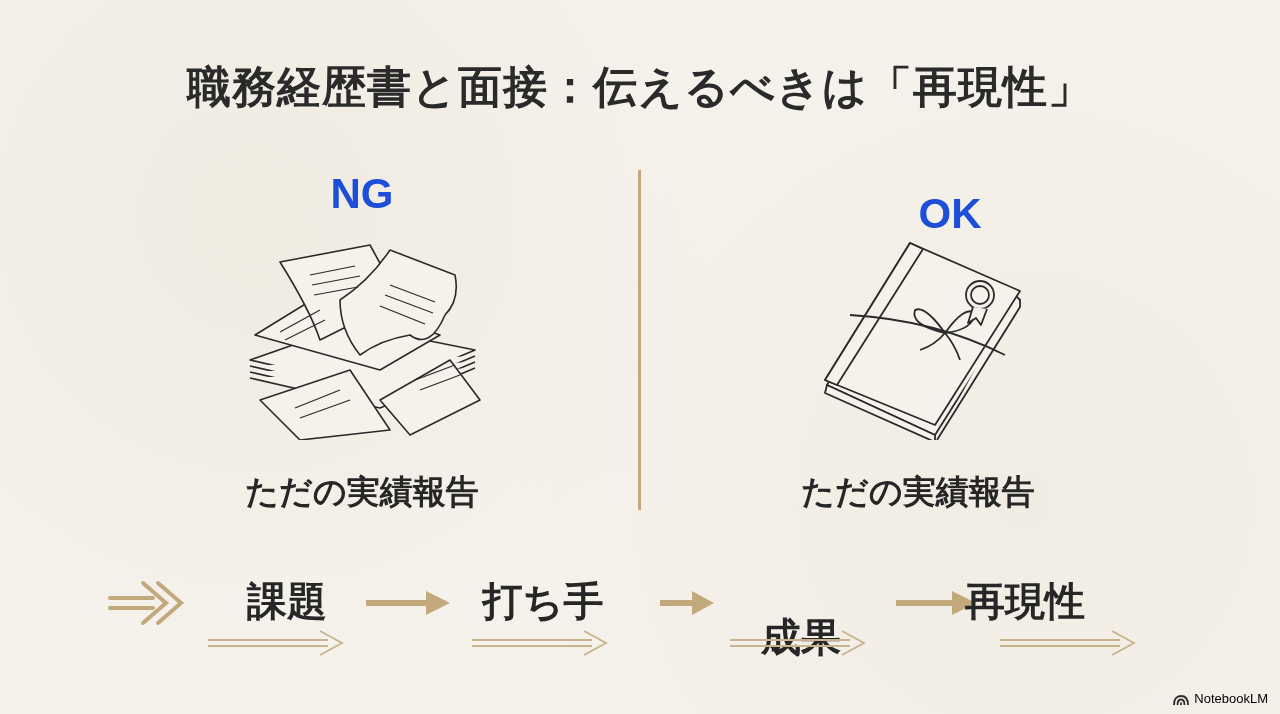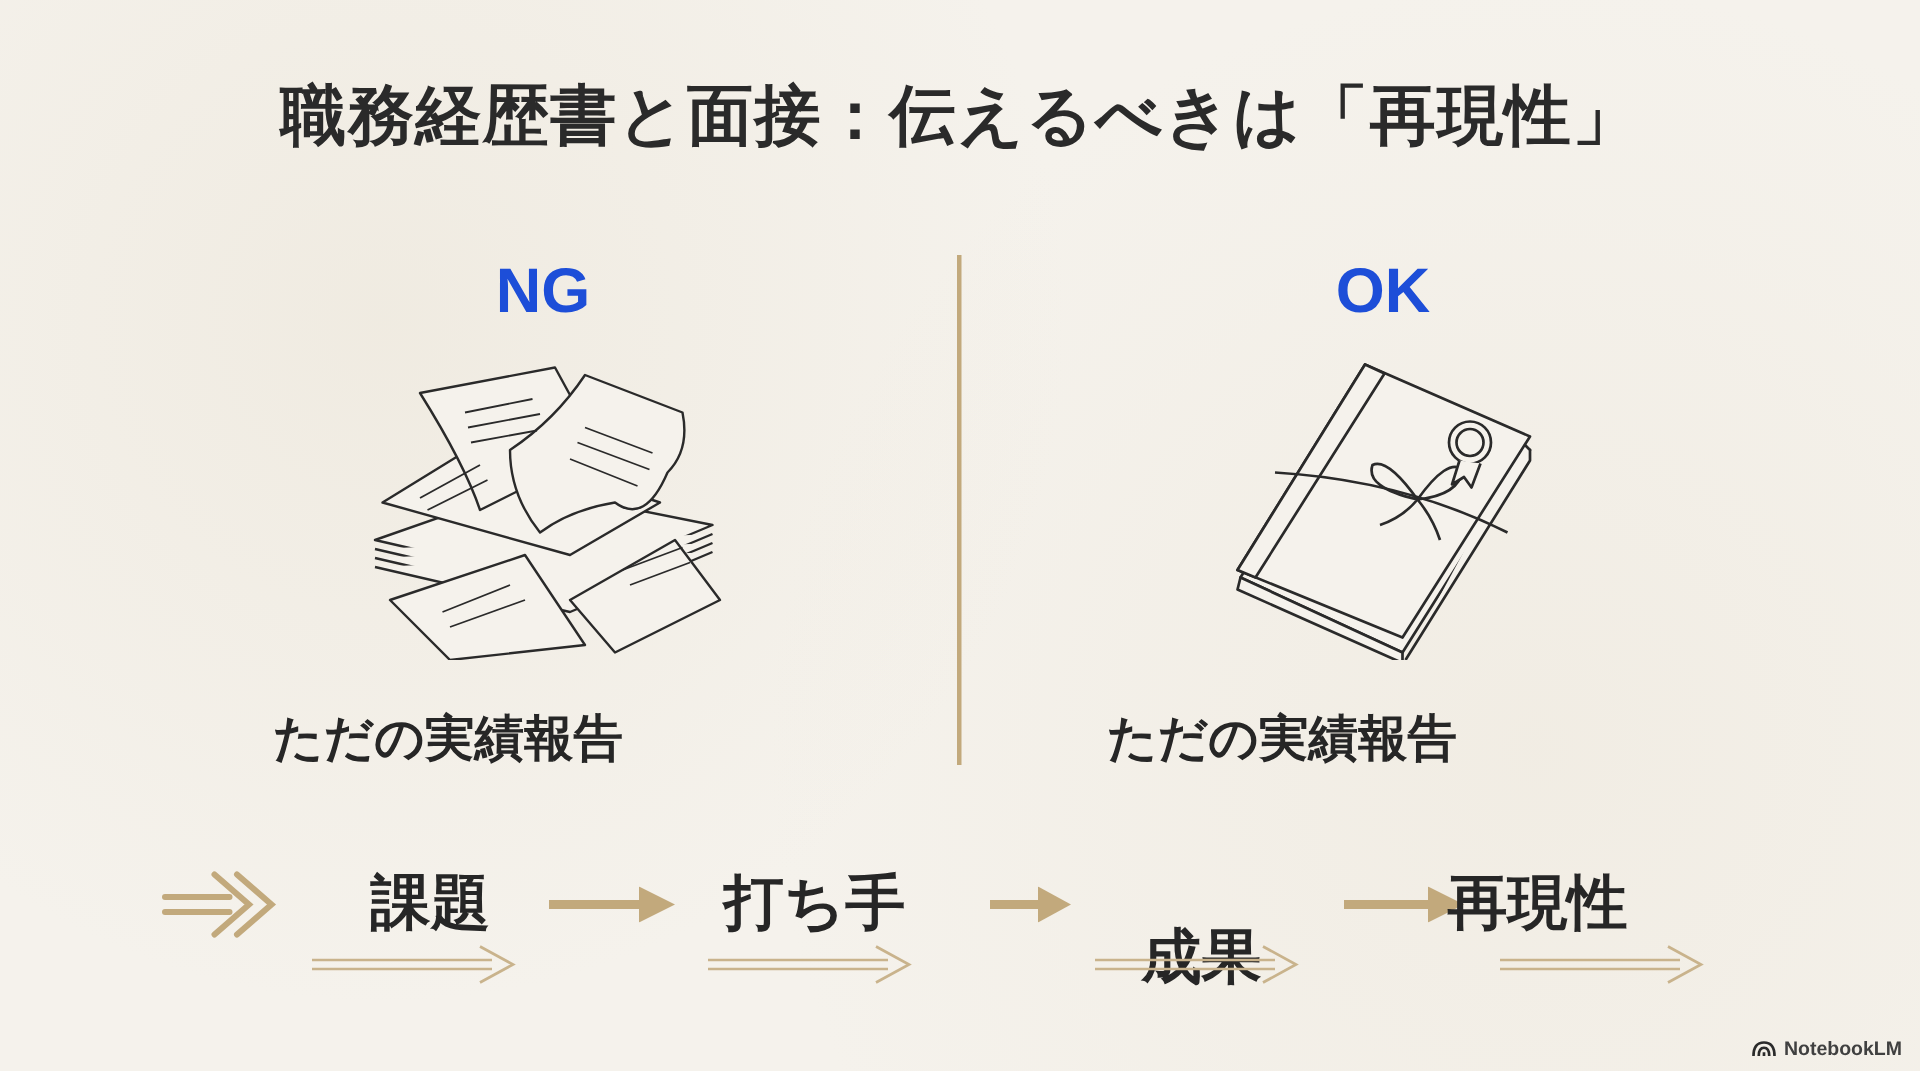--- a/index.html
+++ b/index.html
@@ -6,45 +6,45 @@
   body {
     width:1280px; height:714px; overflow:hidden; position:relative;
     background:#f5f2ec;
     background-image:
       radial-gradient(circle at 20% 30%, rgba(230,222,205,0.35) 0, rgba(245,242,236,0) 40%),
       radial-gradient(circle at 80% 70%, rgba(232,224,208,0.30) 0, rgba(245,242,236,0) 45%);
     font-family:"DejaVu Sans","Liberation Sans",sans-serif;
     color:#262626;
   }
   .title {
-    position:absolute; left:0; top:48px; width:1280px; text-align:center;
+    position:absolute; left:0; top:58px; width:1280px; text-align:center;
     font-family:"DejaVu Serif","Liberation Serif",serif;
     font-weight:bold; font-size:44px; letter-spacing:1px; color:#2a2a2a;
   }
   .col-head {
     position:absolute; top:170px; width:300px; text-align:center;
     font-family:"Liberation Sans",sans-serif; font-weight:bold; font-size:42px; color:#1d4ed8;
   }
   .col-sub {
-    position:absolute; top:470px; width:360px; text-align:left;
+    position:absolute; top:470px; width:360px; text-align:center;
     font-weight:bold; font-size:33px; color:#262626;
   }
   .divider {
     position:absolute; left:638px; top:170px; width:3px; height:340px; background:#c2a97c;
   }
   .illus { position:absolute; }
   .flow-item {
     position:absolute; top:574px; width:170px; text-align:center;
     font-weight:bold; font-size:40px; color:#262626;
   }
   .arrow { position:absolute; }
   .underline-arrow { position:absolute; top:628px; }
   .brand {
-    position:absolute; right:12px; bottom:8px; display:flex; align-items:center; gap:5px;
-    font-family:"Liberation Sans",sans-serif; font-weight:bold; font-size:13px; color:#404040;
+    position:absolute; right:12px; bottom:8px; display:flex; align-items:flex-end; gap:5px;
+    font-family:"Liberation Sans",sans-serif; font-weight:normal; font-size:13px; color:#000000;
   }
 </style>
 </head>
 <body>
 
 <div class="title">職務経歴書と面接：伝えるべきは「再現性」</div>
 
 <div class="col-head" style="left:212px;">NG</div>
 <svg class="illus" style="left:240px;top:240px;" width="250" height="200" viewBox="0 0 250 200" fill="#f5f2ec" stroke="#2a2a2a" stroke-width="1.6" stroke-linejoin="round">
   <path d="M10 120 L140 150 L235 110 L110 85 Z"></path>
@@ -68,21 +68,21 @@
     <line x1="175" y1="140" x2="215" y2="125"></line>
       <line x1="180" y1="150" x2="220" y2="135"></line>
     <line x1="55" y1="168" x2="100" y2="150"></line>
       <line x1="60" y1="178" x2="110" y2="160"></line>
   </g>
 </svg>
 <div class="col-sub" style="left:182px;">ただの実績報告</div>
 
 <div class="divider"></div>
 
-<div class="col-head" style="left:772px;">OK</div>
+<div class="col-head" style="left:800px;margin-top:20px;">OK</div>
 <svg class="illus" style="left:815px;top:235px;" width="215" height="205" viewBox="0 0 215 205" fill="#f5f2ec" stroke="#2a2a2a" stroke-width="1.8" stroke-linejoin="round">
   <path d="M12 150 L120 200 L205 65 L95 15 Z"></path>
   <path d="M12 150 L120 200 L120 207 L10 158 Z"></path>
   <path d="M200 60 L205 65 L205 72 L122 205"></path>
   <path d="M95 8 L205 56 L120 190 L10 145 Z"></path>
   <path d="M95 8 L108 14 L22 150 L10 145 Z"></path>
   <path d="M35 80 Q120 85 190 120" fill="none"></path>
   <path d="M130 98 Q110 70 100 75 Q95 90 130 98 Q150 70 160 78 Q158 95 130 98 Q120 110 105 115 M130 98 Q140 110 145 125" fill="none"></path>
   <circle cx="165" cy="60" r="14"></circle>
   <circle cx="165" cy="60" r="9"></circle>

